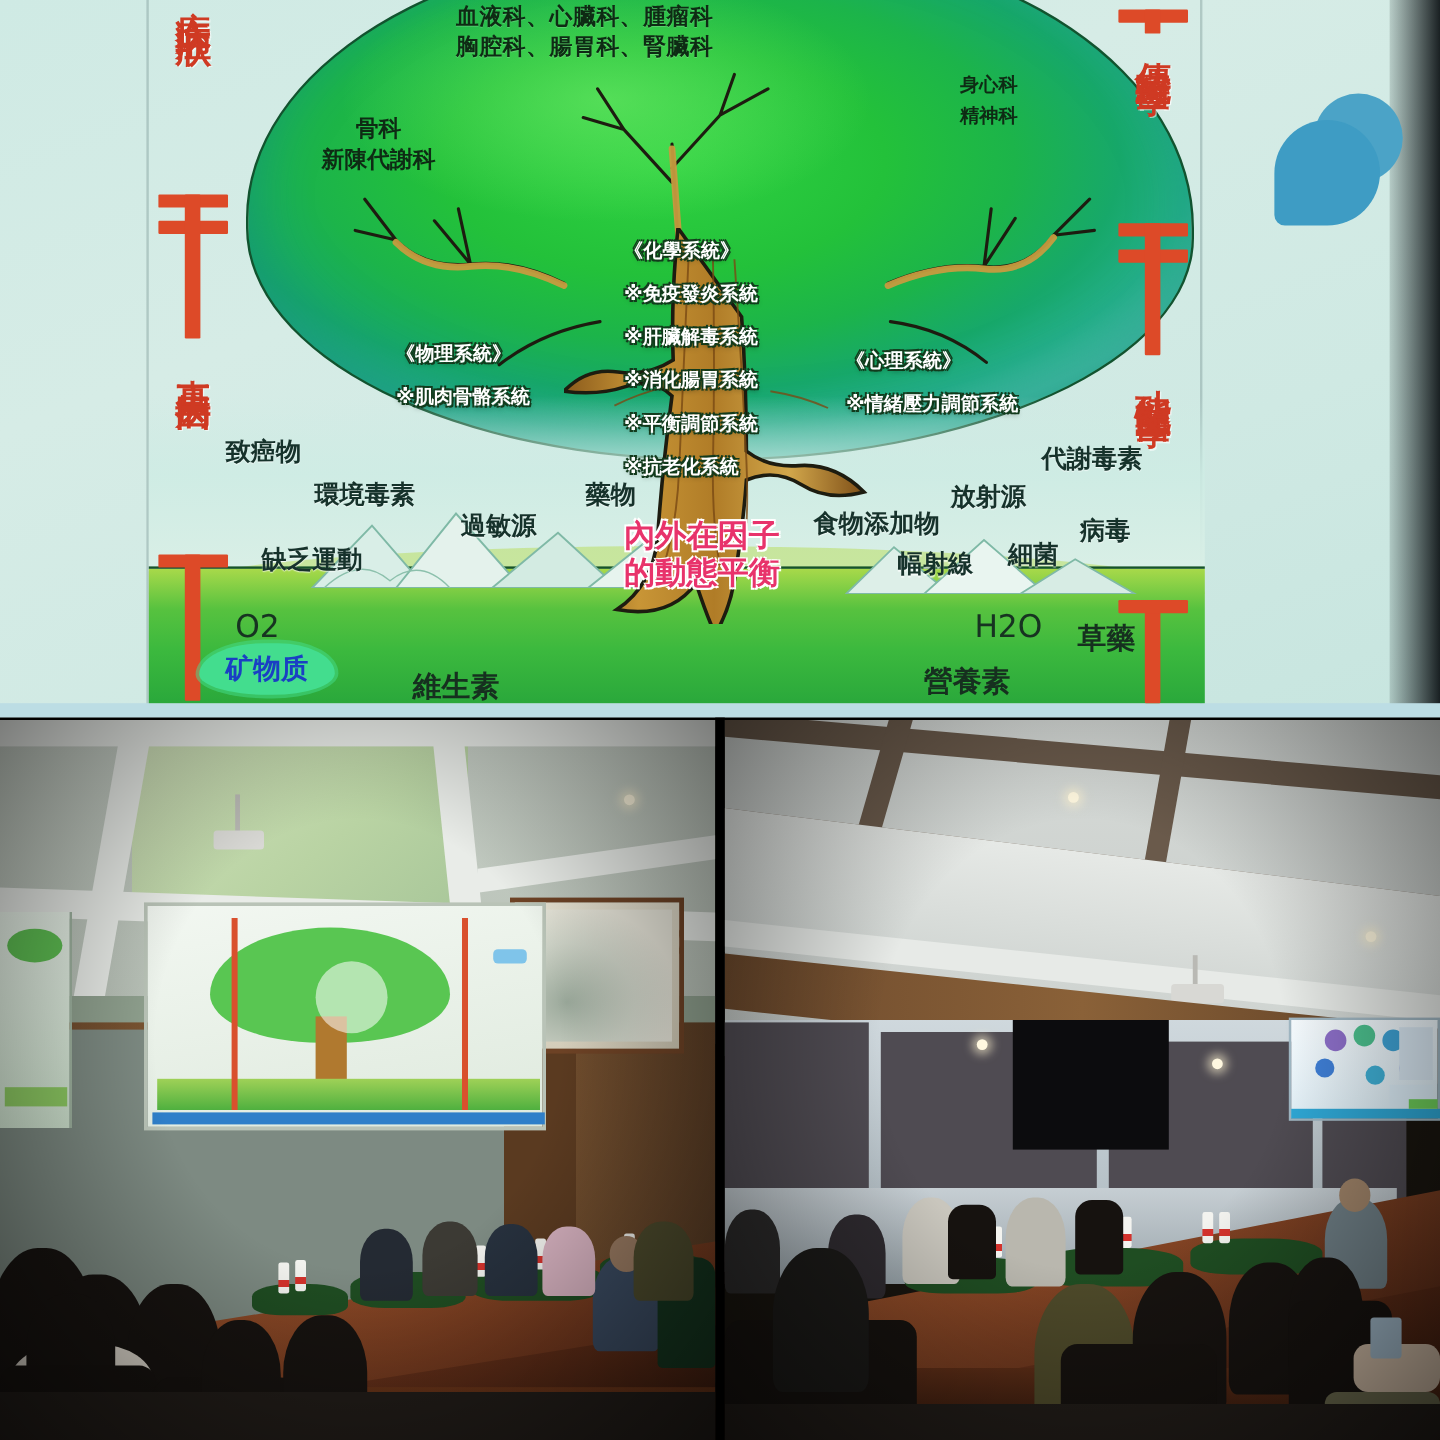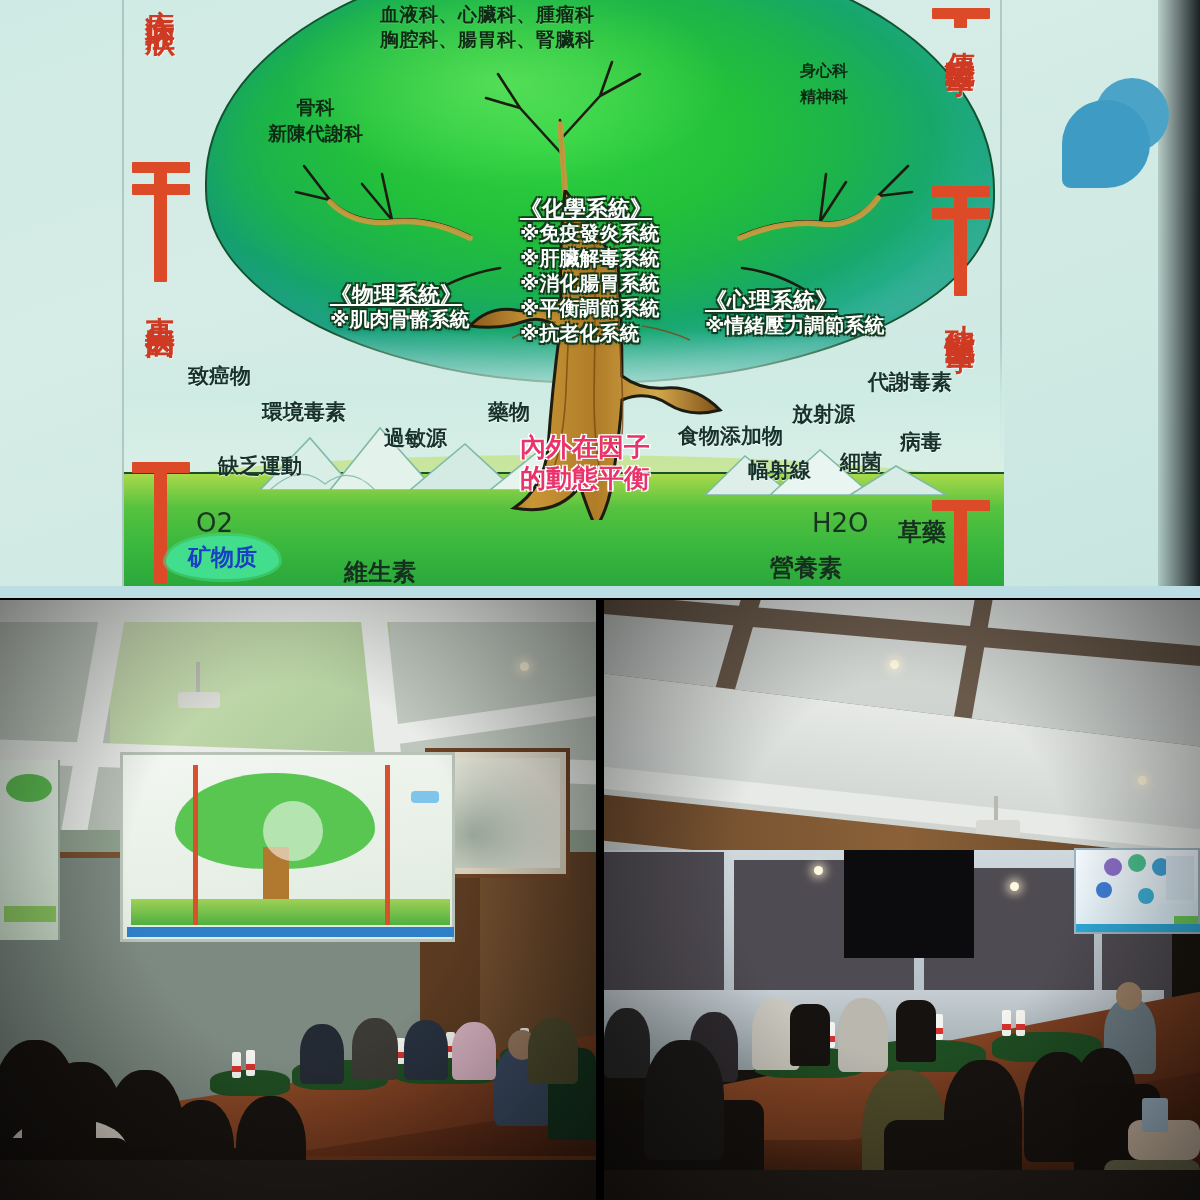--- a/index.html
+++ b/index.html
@@ -90,22 +90,22 @@
   .redcap { position:absolute; height:11px; background:#dd4a28; border-radius:1px; }
 
   
   .sys {
     position:absolute; z-index:9; color:#fff; font-weight:700;
     text-shadow: -1.6px -1.6px 0 #123a1c, 1.6px -1.6px 0 #123a1c,
                  -1.6px 1.6px 0 #123a1c, 1.6px 1.6px 0 #123a1c,
                  0 2px 4px rgba(0,0,0,.35);
     line-height:25px; white-space:nowrap;
   }
-  .sys .hd{ font-size:22px; display:block;text-decoration:underline; }
-  .sys .it{ font-size:20px; display:block; }
+  .sys .hd{ font-size:16px; display:block; }
+  .sys .it{ font-size:16px; display:block;margin-top:11px; }
   .sys-chem { left:520px; top:196px; }
   .sys-phys { left:330px; top:282px; }
   .sys-psy  { left:705px; top:288px; }
 
   
   .factor{
     position:absolute; z-index:9; color:#16322b; font-weight:700; font-size:21px;
     white-space:nowrap; text-shadow: 0 1px 1px rgba(255,255,255,.75);
   }
   .center-red{

